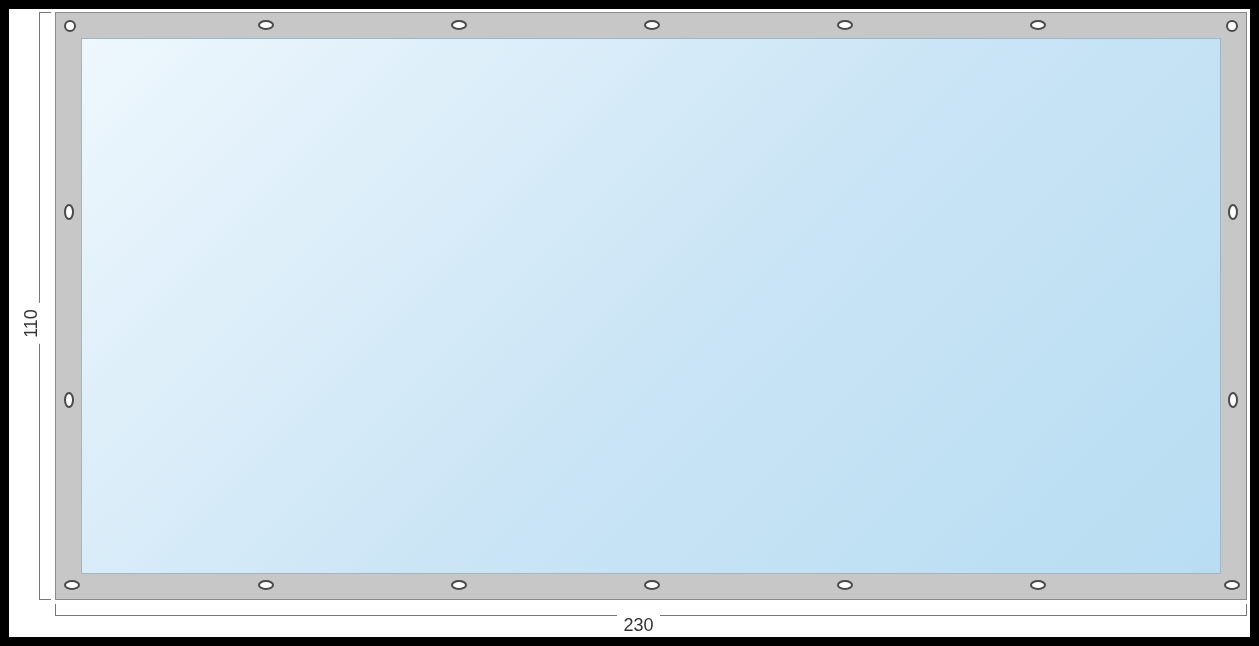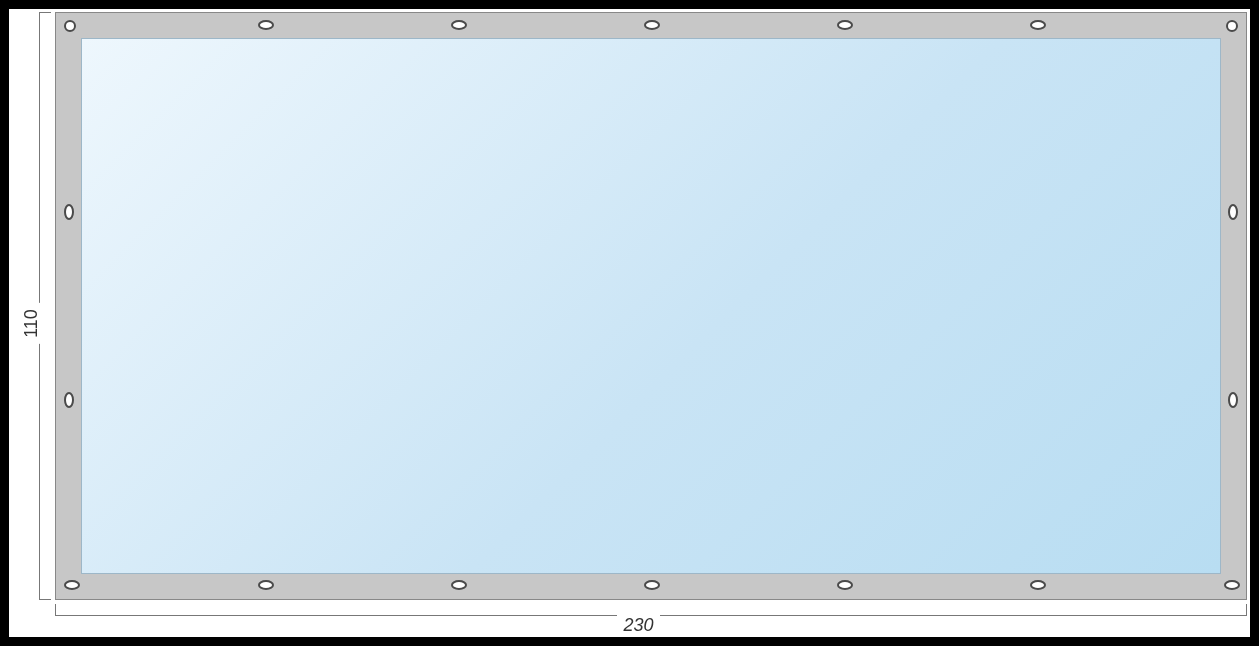--- a/index.html
+++ b/index.html
@@ -76,21 +76,20 @@
     width: 1259px;
     top: 606px;
     text-align: center;
     font-size: 18px;
     color: #333;
     background: transparent;
   }
   .dim-h-label span {
     background: #fff;
     padding: 0 6px;
-    font-style: italic;
   }
   .dim-v-bracket {
     position: absolute;
     left: 30px;
     top: 3px;
     width: 12px;
     height: 588px;
     border-top: 1px solid #777;
     border-bottom: 1px solid #777;
     border-left: 1px solid #777;

